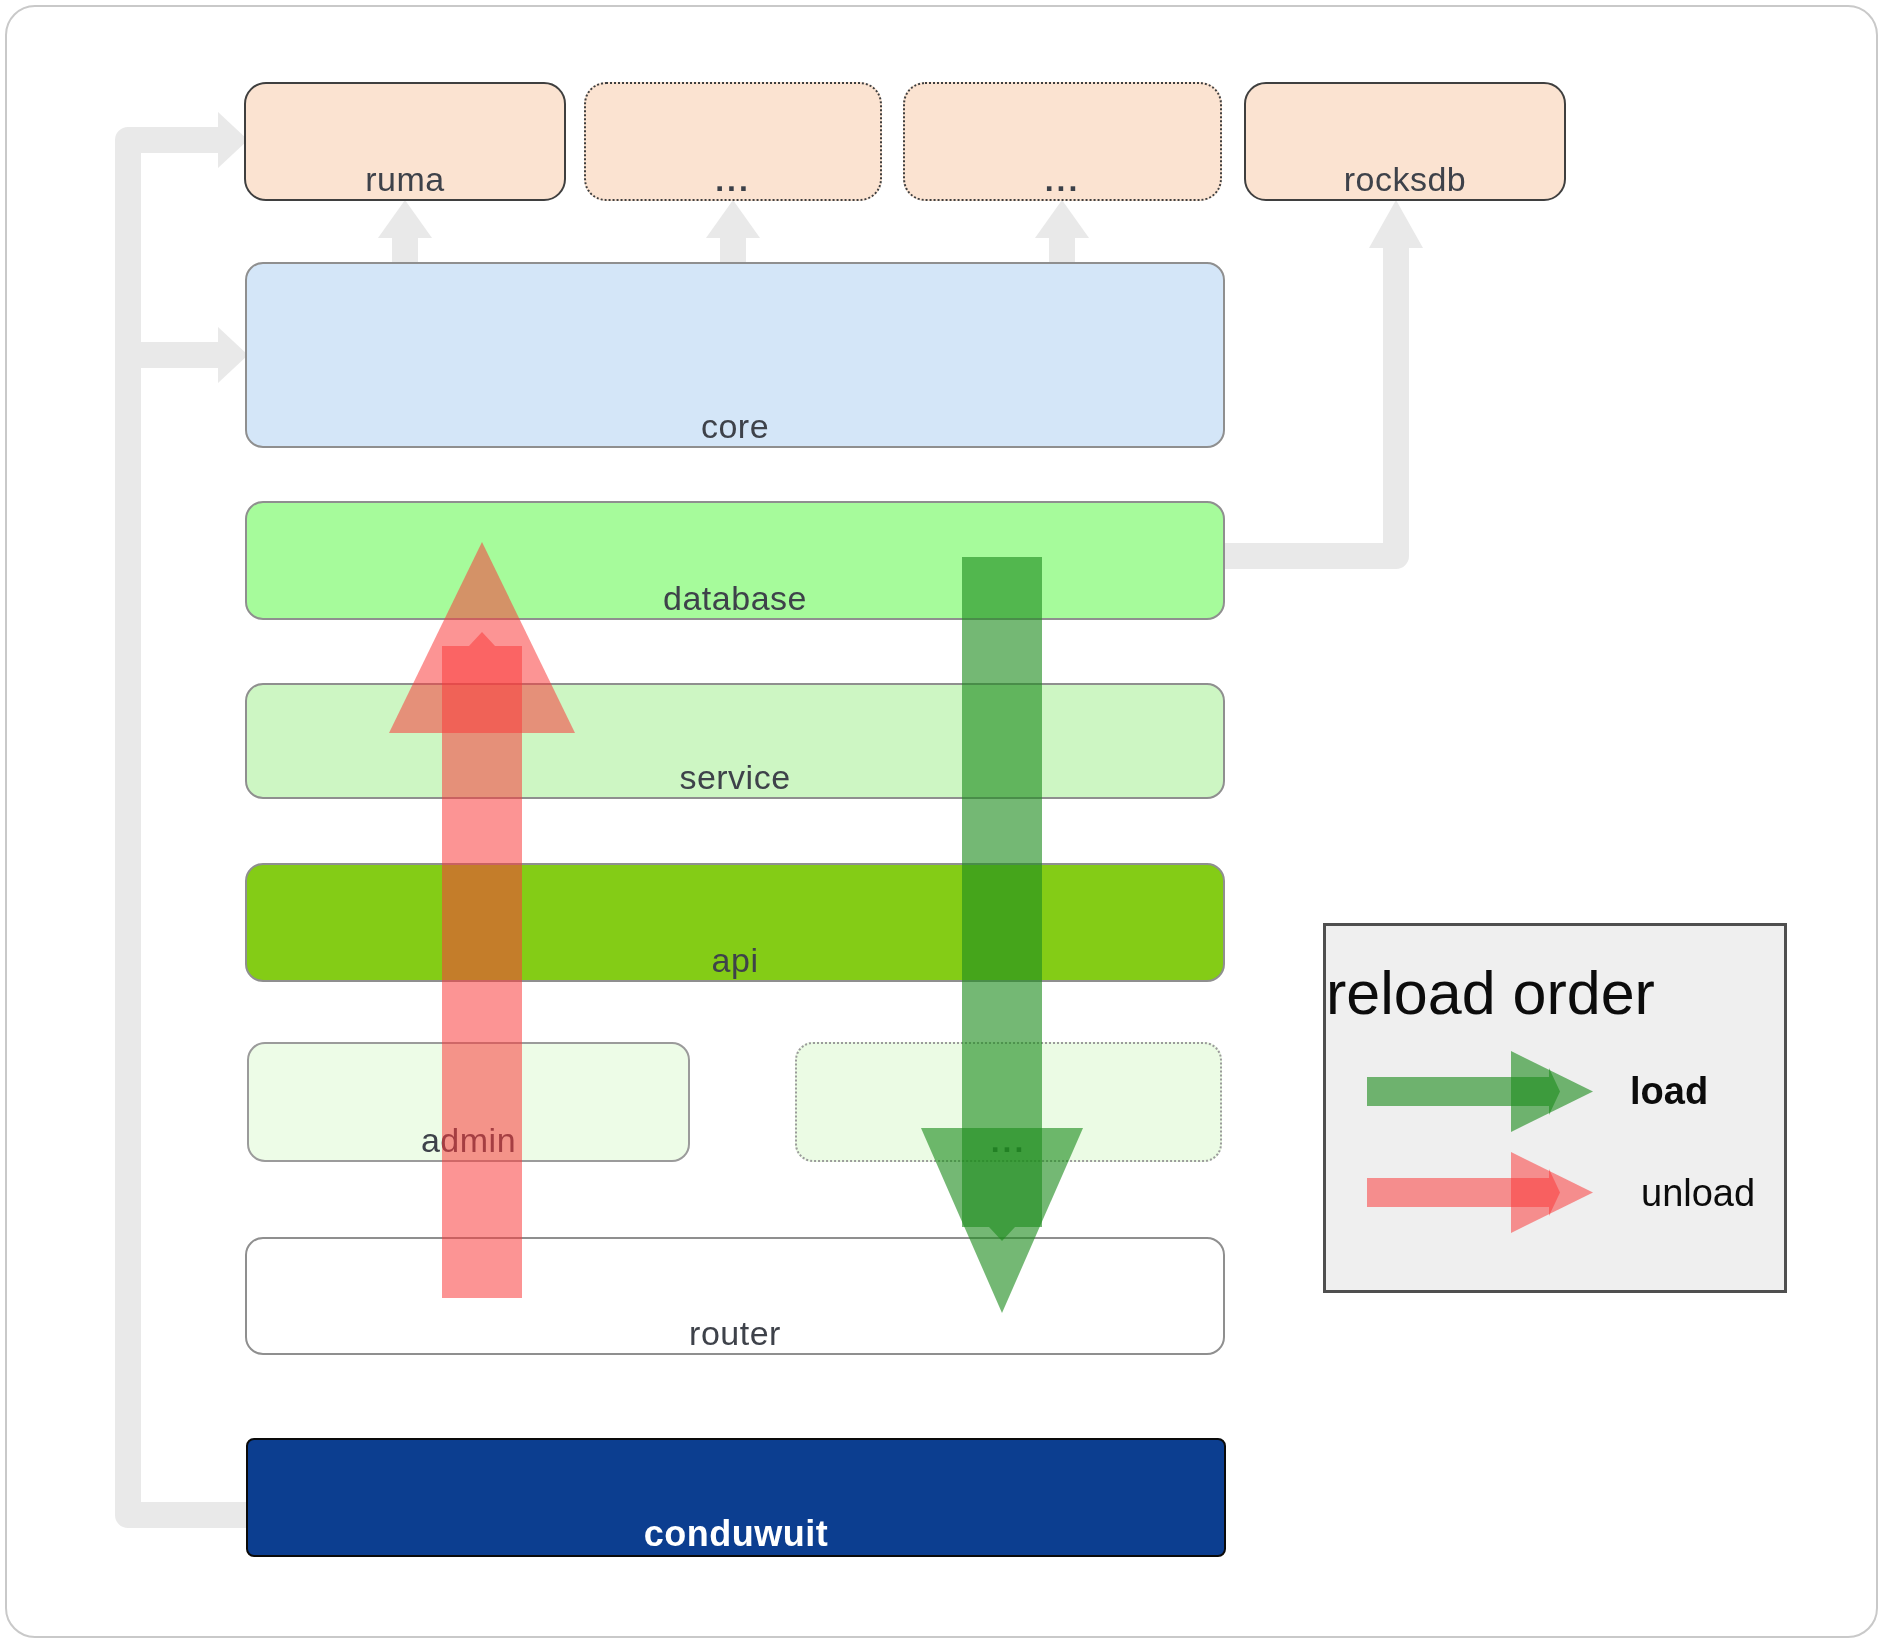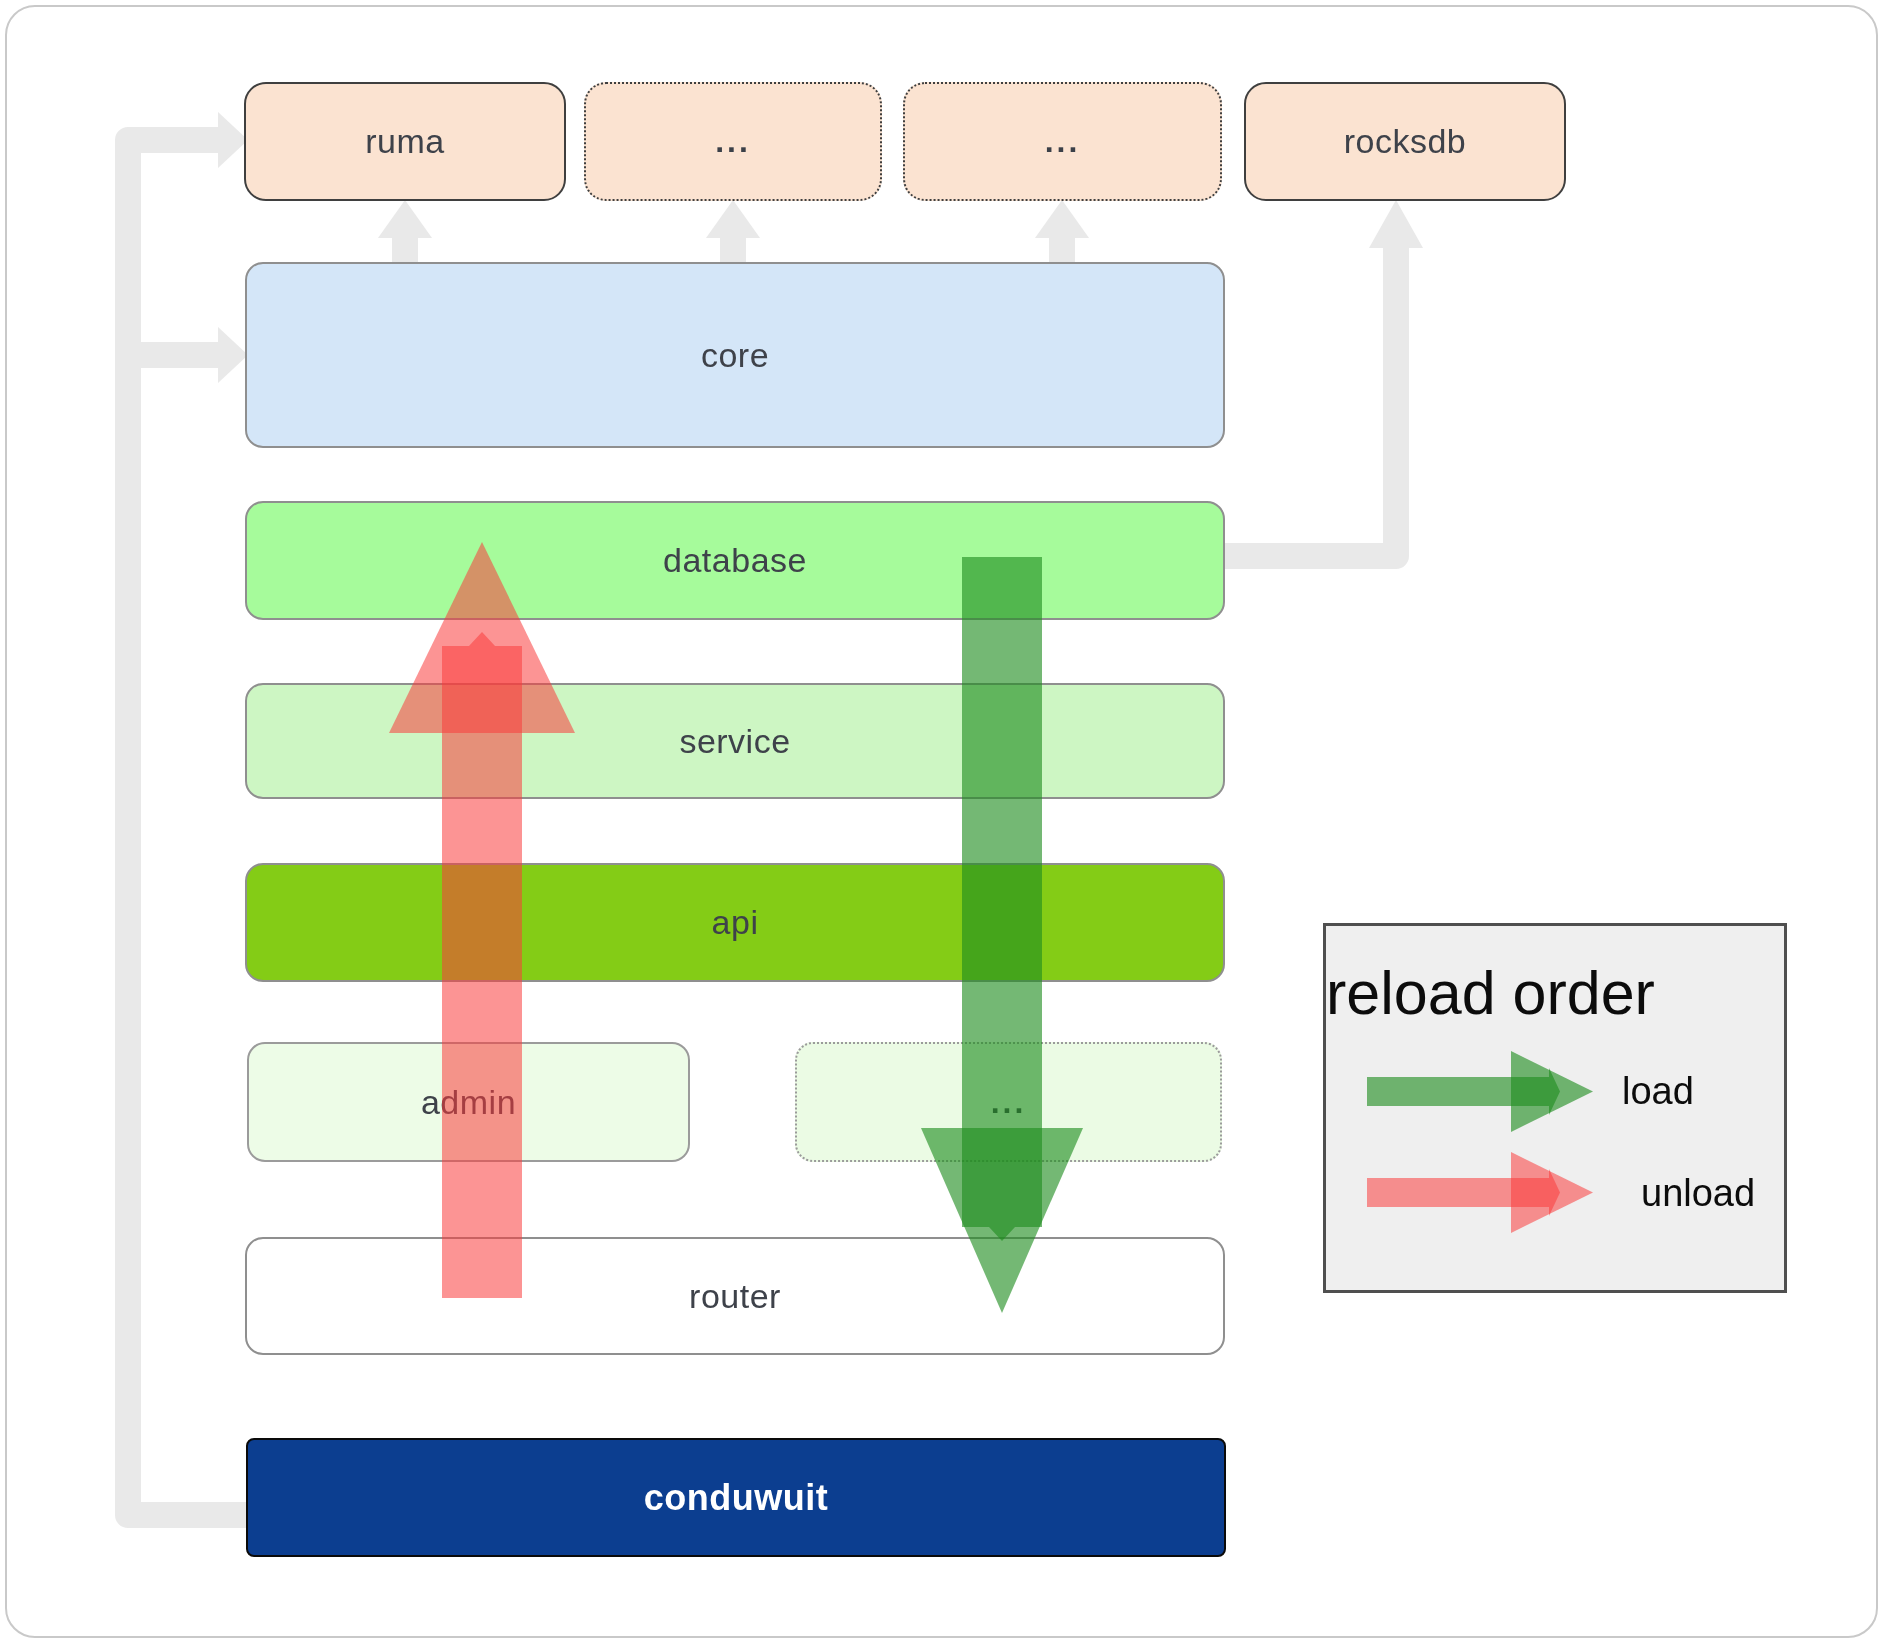--- a/index.html
+++ b/index.html
@@ -8,21 +8,21 @@
     font-family:"Liberation Sans","DejaVu Sans",sans-serif;overflow:hidden;
   }
   .frame{
     position:absolute;left:5px;top:5px;width:1869px;height:1629px;
     border:2.5px solid #c9c9c9;border-radius:30px;
   }
   svg.layer{position:absolute;left:0;top:0;}
   .gray-layer{z-index:1;}
   .arrow-layer{z-index:3;}
   .box{
-    position:absolute;display:flex;align-items:center;justify-content:center;
+    position:absolute;display:flex;align-items:flex-end;justify-content:center;
     box-sizing:border-box;z-index:2;
     color:#3e424a;font-size:34px;font-weight:500;letter-spacing:0.5px;
   }
   .r22{border-radius:22px;}
   .r18{border-radius:18px;}
   .peach-solid{background:#fbe3d1;border:2.5px solid #3f3f3f;}
   .peach-dotted{background:#fbe3d1;border:2.5px dotted #3f3f3f;}
   .blue{background:#d4e6f8;border:2.5px solid #8f8f8f;}
   .green-bright{background:#a6fb9b;border:2.5px solid #8f8f8f;}
   .green-light{background:#cdf6c3;border:2.5px solid #8f8f8f;}
@@ -37,21 +37,21 @@
     position:absolute;left:1323px;top:923px;width:464px;height:370px;
     background:#efefef;border:3px solid #4f4f4f;box-sizing:border-box;z-index:4;
   }
   .legend-title{
     position:absolute;left:0;top:32px;width:100%;text-align:left;
     font-size:61px;font-weight:500;color:#0c0c0c;
   }
   .legend-label{
     position:absolute;font-size:38px;color:#0c0c0c;
   }
-  .legend-label.load{left:296px;top:144px;}
+  .legend-label.load{left:304px;top:144px;font-weight:bold;}
   .legend-label.unload{left:303px;top:246px;margin-left:12px;}
   .legend svg{position:absolute;left:0;top:0;}
 </style>
 </head>
 <body>
 
 <div class="canvas">
 
   <div class="frame"></div>
 

